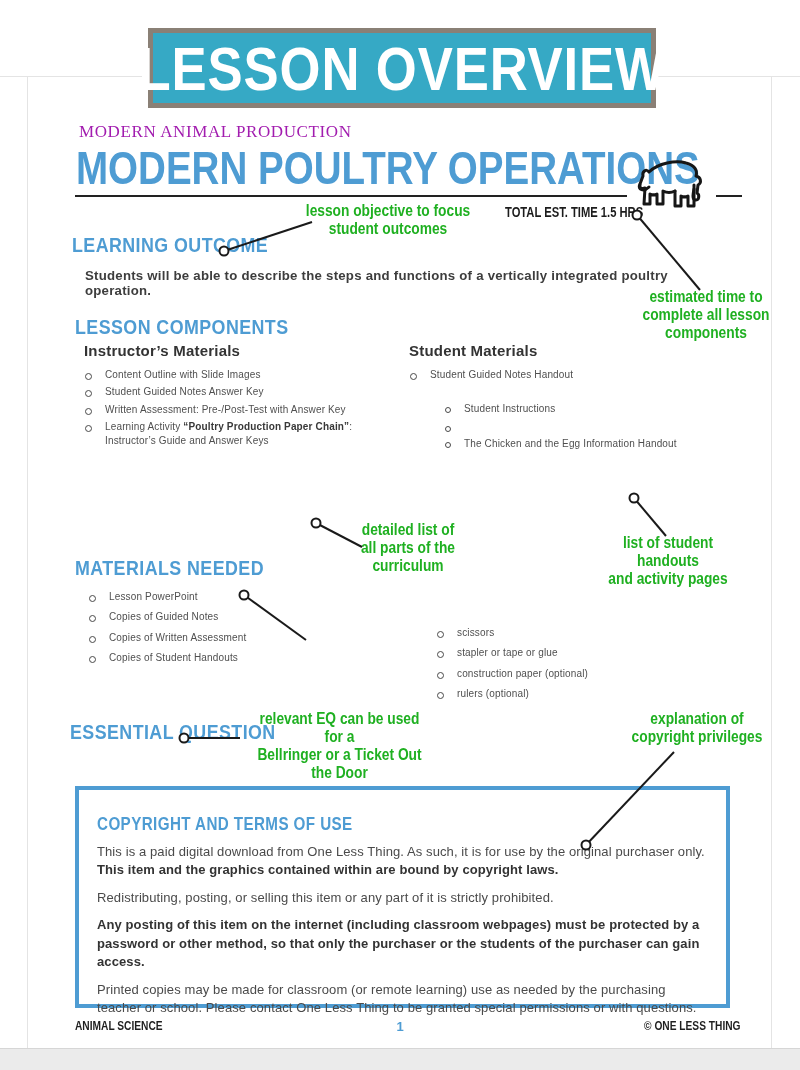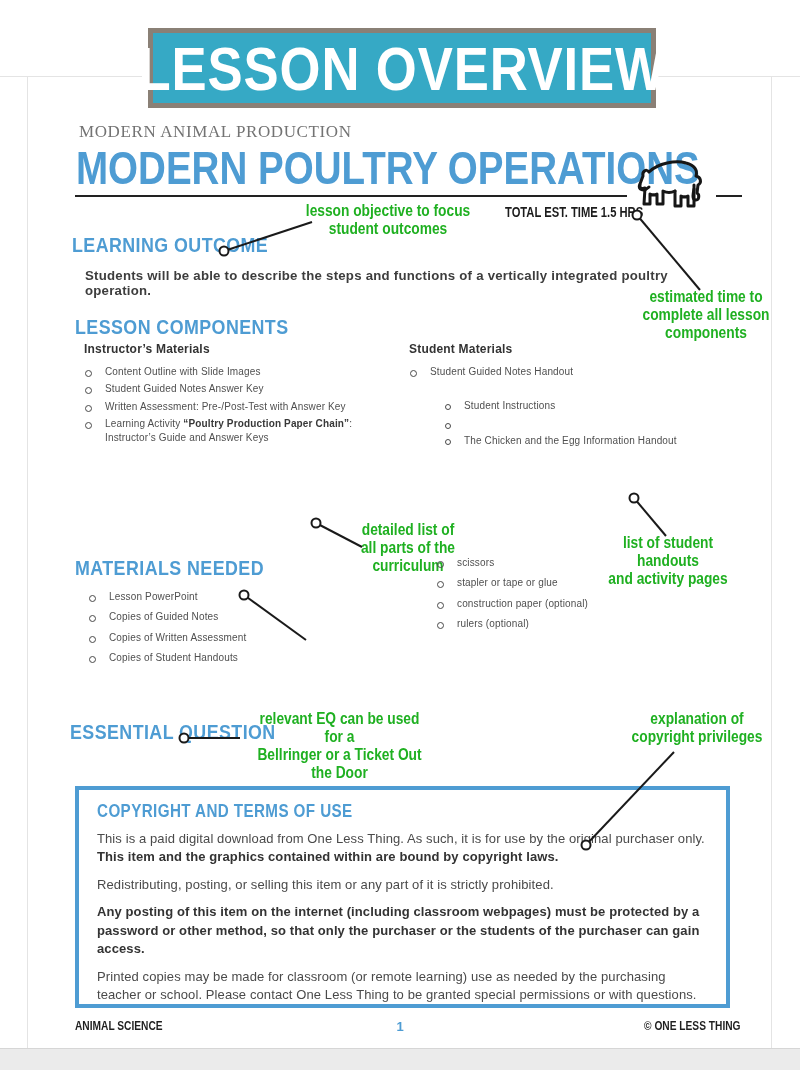--- a/index.html
+++ b/index.html
@@ -13,21 +13,21 @@
   .page-edge-left{position:absolute;left:27px;top:76px;width:1px;height:972px;background:var(--edge);}
   .page-edge-right{position:absolute;left:771px;top:76px;width:1px;height:972px;background:var(--edge);}
   .page-bottom{position:absolute;left:0;top:1048px;width:800px;height:22px;background:#ebebeb;border-top:1px solid #d6d6d6;}
 
   .banner{position:absolute;left:148px;top:28px;width:508px;height:80px;background:var(--teal);
     border:5px solid var(--banner-border);display:flex;align-items:center;justify-content:center;}
   .banner-text{color:#fff;font-weight:bold;font-size:62px;letter-spacing:1px;white-space:nowrap;
     transform:scaleX(0.85);transform-origin:center;}
 
   .eyebrow{position:absolute;left:79px;top:122px;font-family:"Liberation Serif",serif;
-    font-size:17px;letter-spacing:0.6px;color:#737373;}
+    font-size:17px;letter-spacing:0.6px;color:#a21caf;}
   .doc-title{position:absolute;left:76px;top:144px;font-size:47px;font-weight:bold;color:var(--blue);
     white-space:nowrap;transform:scaleX(0.82);transform-origin:left;letter-spacing:0px;line-height:1;}
   .rule-a{position:absolute;left:75px;top:195px;width:552px;height:2px;background:#222;}
   .rule-b{position:absolute;left:716px;top:195px;width:26px;height:2px;background:#222;}
   .cow{position:absolute;left:630px;top:158px;width:88px;height:54px;}
   .total-time{position:absolute;left:505px;top:204px;font-size:14px;font-weight:bold;color:#1c1c1c;
     white-space:nowrap;transform:scaleX(0.8);transform-origin:left;}
 
   .h-blue{position:absolute;color:var(--blue);font-weight:bold;white-space:nowrap;
     transform:scaleX(0.85);transform-origin:left;letter-spacing:0.5px;}
@@ -41,41 +41,41 @@
   .annot-objective{left:288px;top:202px;width:200px;}
   .annot-time{left:631px;top:288px;width:150px;}
   .annot-curriculum{left:348px;top:521px;width:120px;}
   .annot-handouts{left:578px;top:534px;width:180px;}
   .annot-eq{left:237px;top:710px;width:205px;}
   .annot-copyright{left:617px;top:710px;width:160px;}
 
   .outcome-text{position:absolute;left:85px;top:268px;width:645px;font-size:13.2px;font-weight:bold;
     color:#3d3d3d;letter-spacing:0.25px;}
 
-  .col-title{font-size:12px;font-weight:bold;color:#333;letter-spacing:0.2px;margin-bottom:9px;}
+  .col-title{font-size:15px;font-weight:bold;color:#333;letter-spacing:0.2px;margin-bottom:9px;}
   .list{list-style:none;}
   .li{display:flex;margin-bottom:4px;line-height:1.34;font-size:10px;color:var(--body);letter-spacing:0.15px;}
   .li .dot{width:7px;height:7px;border:1.6px solid #4a4a4a;border-radius:50%;margin:5px 13px 0 1px;flex-shrink:0;}
   .li b{color:#383838;}
   .col-instructor{position:absolute;left:84px;top:342px;width:300px;}
   .col-student{position:absolute;left:409px;top:342px;width:310px;}
   .sublist{margin-left:35px;margin-top:21px;}
   .sublist .li{margin-bottom:5px;}
   .sublist .dot{width:6px;height:6px;border-width:1.5px;}
   .sub-wrap{width:245px;}
 
   .mat-left{position:absolute;left:88px;top:590px;width:300px;}
-  .mat-right{position:absolute;left:436px;top:556px;width:300px;}
+  .mat-right{position:absolute;left:436px;top:626px;width:300px;}
   .mat-left .li,.mat-right .li{margin-bottom:7px;}
 
   .eq-text{position:absolute;left:78px;top:784px;width:640px;font-size:13.5px;font-weight:bold;
     font-style:italic;color:#3d3d3d;letter-spacing:0.2px;}
 
   .copy-box{position:absolute;left:75px;top:786px;width:655px;height:222px;border:4px solid var(--blue);
-    background:#fff;padding:10px 18px 8px 18px;}
+    background:#fff;padding:23px 18px 8px 18px;}
   .copy-heading{color:var(--blue);font-weight:bold;font-size:19px;white-space:nowrap;
     transform:scaleX(0.8);transform-origin:left;letter-spacing:0.5px;margin-bottom:8px;}
   .copy-box p{font-size:13px;color:#4a4a4a;line-height:1.42;letter-spacing:0.1px;margin-bottom:9px;}
   .copy-box p b{color:#333;}
 
   .footer-left{position:absolute;left:75px;top:1019px;font-size:12px;font-weight:bold;color:#1f1f1f;
     transform:scaleX(0.85);transform-origin:left;}
   .footer-page{position:absolute;left:0;top:1019px;width:800px;text-align:center;font-size:13px;
     font-weight:bold;color:var(--blue);}
   .footer-right{position:absolute;right:59px;top:1019px;font-size:12px;font-weight:bold;color:#1f1f1f;

